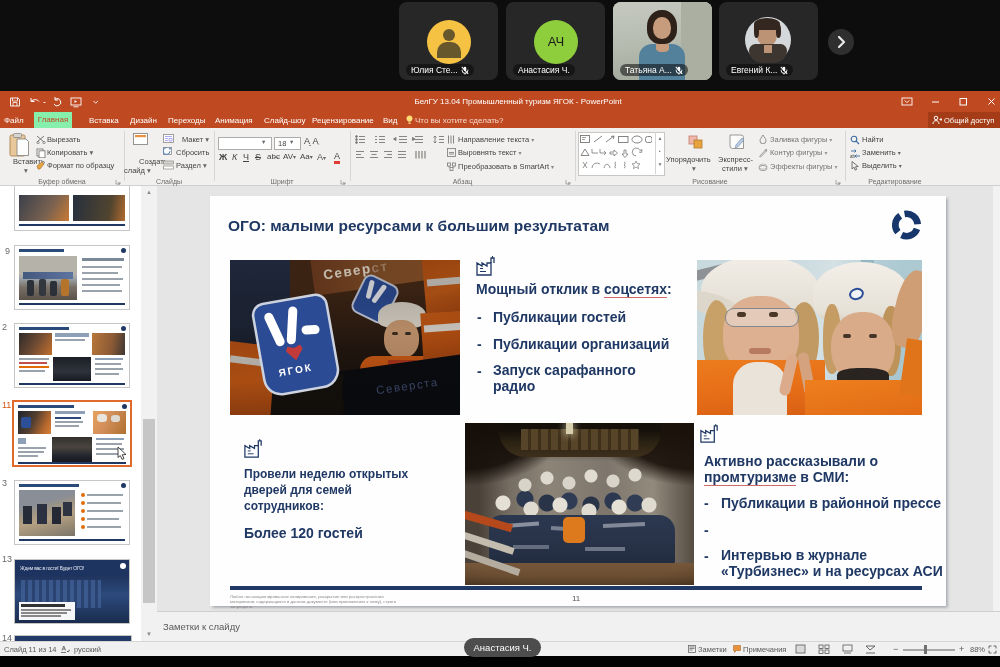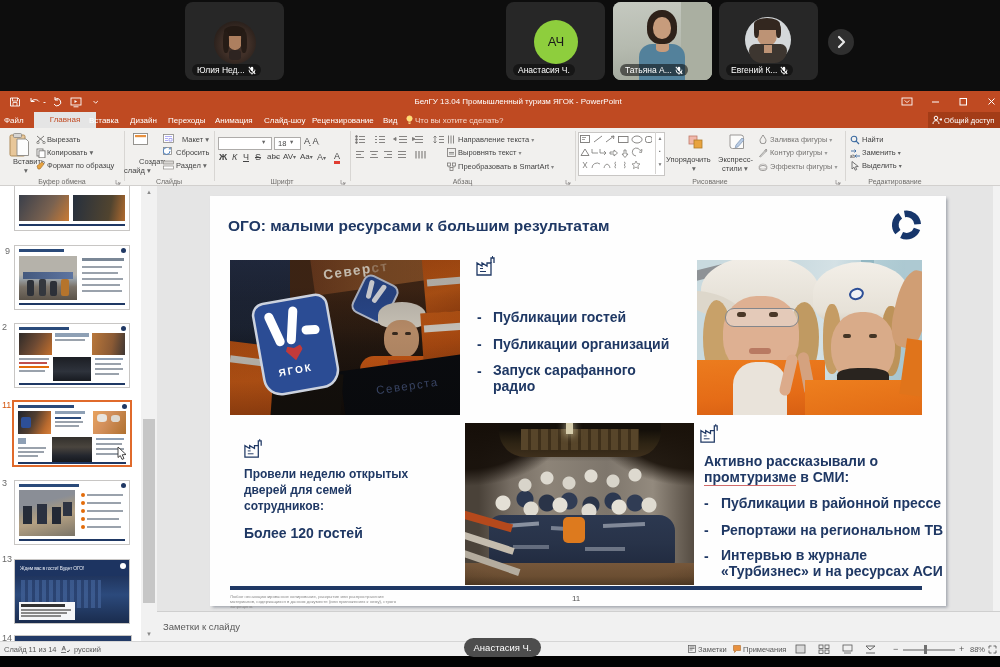--- a/index.html
+++ b/index.html
@@ -8,37 +8,34 @@
   .tile{position:absolute;top:2px;width:99px;height:78px;background:#272727;border-radius:8px;overflow:hidden;}
   .pill{position:absolute;left:7px;bottom:4px;height:12px;background:rgba(10,10,10,.55);border-radius:6px;
         color:#fff;font-size:8.5px;line-height:12px;padding:0 5px;white-space:nowrap;display:flex;align-items:center;gap:3px;}
   .navy{color:#1f3864;}
   .bold{font-weight:bold;}
 </style></head>
 <body>
 
 <div class="abs" id="zoomstrip" style="left:0;top:0;width:1000px;height:91px;background:#0d0d0d;">
 
-  <div class="tile" style="left:185px;">
-    <div class="abs" style="left:29px;top:19px;width:42px;height:43px;border-radius:50%;background:radial-gradient(circle at 52% 55%, #413028 0 40%, #2b211c 70%, #1d1713 100%);"></div>
-    <div class="abs" style="left:43px;top:30px;width:14px;height:18px;border-radius:46%;background:#ad7f5f;"></div>
-    <div class="abs" style="left:39px;top:24px;width:21px;height:10px;border-radius:50% 50% 0 0;background:#241a14;"></div>
-    <div class="abs" style="left:38px;top:29px;width:6px;height:22px;border-radius:40%;background:#261c16;"></div>
-    <div class="abs" style="left:56px;top:29px;width:6px;height:22px;border-radius:40%;background:#261c16;"></div>
-    <div class="abs" style="left:44px;top:48px;width:12px;height:10px;background:#2e2421;border-radius:30%;"></div>
-    <div class="pill">Юлия Нед... <svg width="8" height="9" viewBox="0 0 10 11">
+
+
+  <div class="tile" style="left:399px;">
+    <div class="abs" style="left:28px;top:18px;width:44px;height:44px;border-radius:50%;background:#f6c244;"></div>
+    <div class="abs" style="left:44px;top:27px;width:12px;height:12px;border-radius:50%;background:#67572c;"></div>
+    <div class="abs" style="left:38px;top:40px;width:24px;height:16px;border-radius:10px 10px 0 0;background:#67572c;"></div>
+    <div class="pill">Юлия Сте... <svg width="8" height="9" viewBox="0 0 10 11">
           <g stroke="#fff" stroke-width="1.2" fill="none">
             <rect x="3.4" y="0.8" width="3.2" height="5.4" rx="1.6" fill="#fff" stroke="none"></rect>
             <path d="M1.5 4.5 v1 a3.5 3.5 0 0 0 7 0 v-1 M5 8.5 v2"></path>
             <path d="M1 1 L9 9.6" stroke-width="1.3"></path>
           </g>
         </svg></div>
   </div>
-
-
 
   <div class="tile" style="left:506px;">
     <div class="abs" style="left:28px;top:18px;width:44px;height:44px;border-radius:50%;background:#8ece3d;"></div>
     <div class="abs" style="left:28px;top:18px;width:44px;height:44px;line-height:44px;text-align:center;font-size:13px;color:#1a1a1a;">АЧ</div>
     <div class="pill">Анастасия Ч.</div>
   </div>
 
   <div class="tile" style="left:613px;background:#b5b9ae;">
     <div class="abs" style="left:0;top:0;width:99px;height:78px;background:linear-gradient(175deg,#c5c9c0 0%,#b5baaf 55%,#a0a69a 100%);"></div>
     <div class="abs" style="left:68px;top:0px;width:31px;height:78px;background:#aaafa1;"></div>
@@ -102,21 +99,21 @@
         <path d="M3.5 4.5 l2.5 2 2.5-2" stroke-width="0.8"></path>
       <path d="M31 6 h7" stroke-width="1"></path>
       <rect x="59" y="2.5" width="6.5" height="6.5" stroke-width="1"></rect>
       <path d="M87.5 2.5 l6 6 M93.5 2.5 l-6 6" stroke-width="1"></path>
     </g>
   </svg>
 </div>
 
 <div class="abs" id="tabrow" style="left:0;top:112px;width:1000px;height:16px;background:#bf4a22;color:#fff;font-size:8px;">
   <div class="abs" style="left:4px;top:4px;">Файл</div>
-  <div class="abs" style="left:34px;top:0;width:62px;height:16px;background:#e5e5e5;color:#c24a22;text-align:center;line-height:16px;">Главная</div>
+  <div class="abs" style="left:34px;top:0;width:38px;height:16px;background:#86efac;color:#c24a22;text-align:center;line-height:16px;">Главная</div>
   <div class="abs" style="left:89px;top:4px;">Вставка</div>
   <div class="abs" style="left:130px;top:4px;">Дизайн</div>
   <div class="abs" style="left:168px;top:4px;">Переходы</div>
   <div class="abs" style="left:215px;top:4px;">Анимация</div>
   <div class="abs" style="left:264px;top:4px;">Слайд-шоу</div>
   <div class="abs" style="left:312px;top:4px;">Рецензирование</div>
   <div class="abs" style="left:383px;top:4px;">Вид</div>
   <svg class="abs" style="left:405px;top:3px;" width="9" height="10" viewBox="0 0 9 10">
       <g stroke="#ffe08a" stroke-width="0.9" fill="none">
         <circle cx="4.5" cy="3.5" r="2.6" fill="#ffdf6e" stroke="none"></circle>
@@ -517,20 +514,21 @@
   </div>
 
   <svg class="abs" style="left:265px;top:59px;" width="23" height="23" viewBox="0 0 23 23">
     <g stroke="#1f3864" stroke-width="1.3" fill="none">
       <path d="M2 20 V8 l5 3 V8 l5 3 V8 h4 v12 z"></path>
       <path d="M16 8 V3 h3 v5"></path>
       <path d="M17.5 3 V1" stroke-width="1"></path>
       <path d="M5 13.5 h3 M5 16.5 h6" stroke-width="1"></path>
     </g>
   </svg>
+  <div class="abs navy bold" style="left:266px;top:85px;font-size:14px;">Мощный отклик в <span style="border-bottom:1.5px solid #d06a6a;">соцсетях</span>:</div>
   <div class="abs navy bold" style="left:267px;top:113px;font-size:14px;">-</div>
   <div class="abs navy bold" style="left:283px;top:113px;font-size:14px;">Публикации гостей</div>
   <div class="abs navy bold" style="left:267px;top:140px;font-size:14px;">-</div>
   <div class="abs navy bold" style="left:283px;top:140px;font-size:14px;">Публикации организаций</div>
   <div class="abs navy bold" style="left:267px;top:167px;font-size:14px;">-</div>
   <div class="abs navy bold" style="left:283px;top:167px;font-size:14px;line-height:15.5px;">Запуск сарафанного<br>радио</div>
 
   <div class="abs" style="left:487px;top:64px;width:225px;height:155px;overflow:hidden;background:#c3d6dc;">
     <div class="abs" style="left:0;top:0;width:100%;height:100%;background:linear-gradient(100deg,#c9dadf 0 38%,#d4e1e5 55%,#b2cdd5 72%,#a3c2cc 100%);"></div>
     <div class="abs" style="left:164px;top:0;width:13px;height:125px;background:#93b7c2;"></div>
@@ -634,21 +632,20 @@
       <path d="M2 20 V8 l5 3 V8 l5 3 V8 h4 v12 z"></path>
       <path d="M16 8 V3 h3 v5"></path>
       <path d="M17.5 3 V1" stroke-width="1"></path>
       <path d="M5 13.5 h3 M5 16.5 h6" stroke-width="1"></path>
     </g>
   </svg>
   <div class="abs navy bold" style="left:494px;top:258px;font-size:14px;line-height:15.5px;">Активно рассказывали о<br><span style="border-bottom:1.5px solid #d06a6a;">промтуризме</span> в СМИ:</div>
   <div class="abs navy bold" style="left:494px;top:299px;font-size:14px;">-</div>
   <div class="abs navy bold" style="left:511px;top:299px;font-size:14px;">Публикации в районной прессе</div>
   <div class="abs navy bold" style="left:494px;top:326px;font-size:14px;">-</div>
-  <div class="abs navy bold" style="left:511px;top:326px;font-size:14px;">Репортажи на региональном ТВ</div>
   <div class="abs navy bold" style="left:494px;top:352px;font-size:14px;">-</div>
   <div class="abs navy bold" style="left:511px;top:352px;font-size:14px;line-height:15.5px;">Интервью в журнале<br>«Турбизнес» и на ресурсах АСИ</div>
 
   <div class="abs" style="left:20px;top:390px;width:692px;height:4px;background:#1f3864;"></div>
   <div class="abs" style="left:20px;top:398px;width:170px;font-size:4.3px;color:#8a8a8a;line-height:5px;">Любое несанкционированное копирование, раскрытие или распространение материалов, содержащихся в данном документе (или приложениях к нему), строго запрещено.</div>
   <div class="abs" style="left:362px;top:398px;font-size:8px;color:#555;">11</div>
 </div>
 
 <div class="abs" style="left:993px;top:186px;width:7px;height:425px;background:#f2f2f2;"></div>
 

